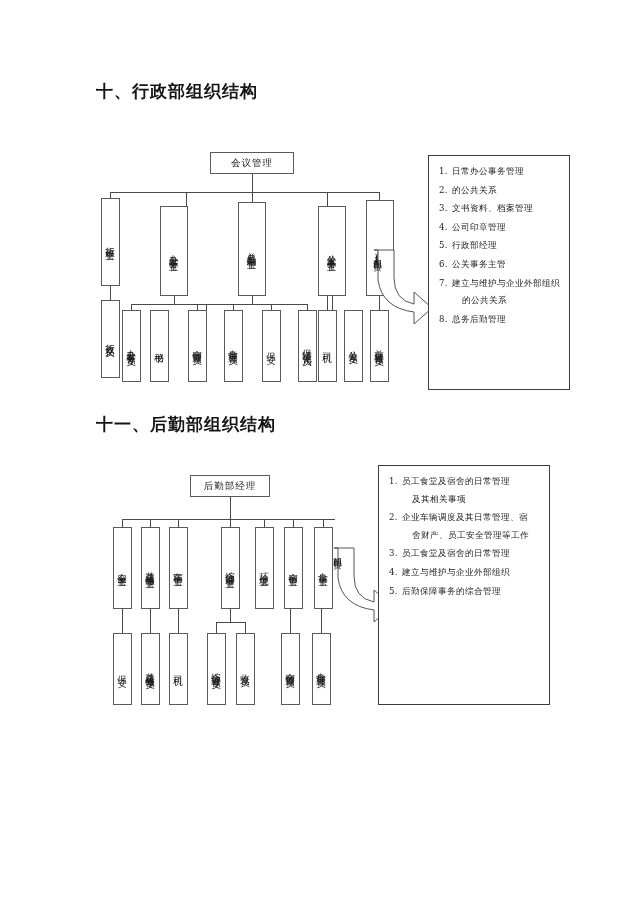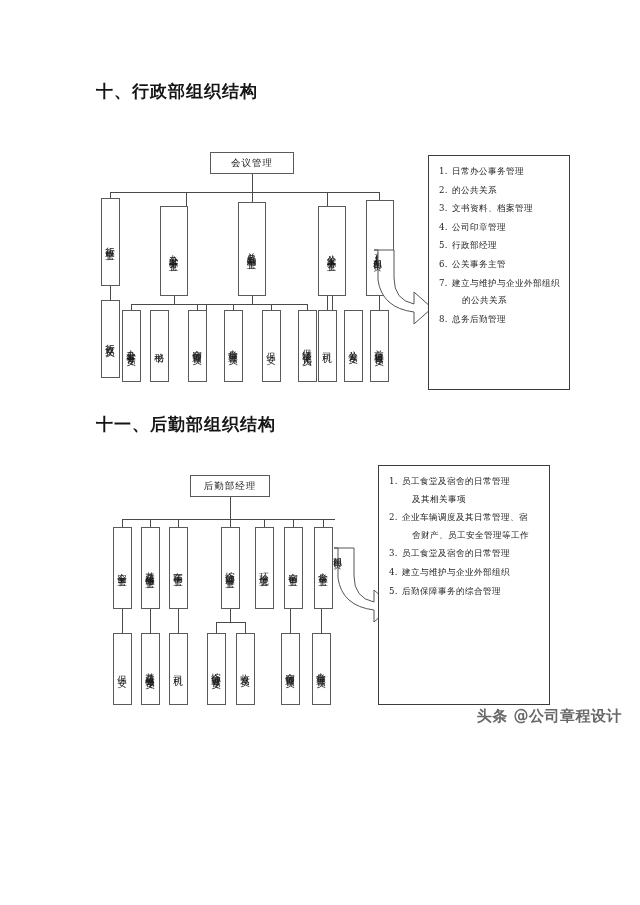--- a/index.html
+++ b/index.html
@@ -254,15 +254,14 @@
     <div class="panel-item">
       <span class="panel-num">4.</span>
       <span class="panel-txt">建立与维护与企业外部组织</span>
     </div>
     <div class="panel-item">
       <span class="panel-num">5.</span>
       <span class="panel-txt">后勤保障事务的综合管理</span>
     </div>
   </div>
 
-  <div class="watermark">头条 @公司章程设计</div>
 
 </div>
 
 </body></html>

